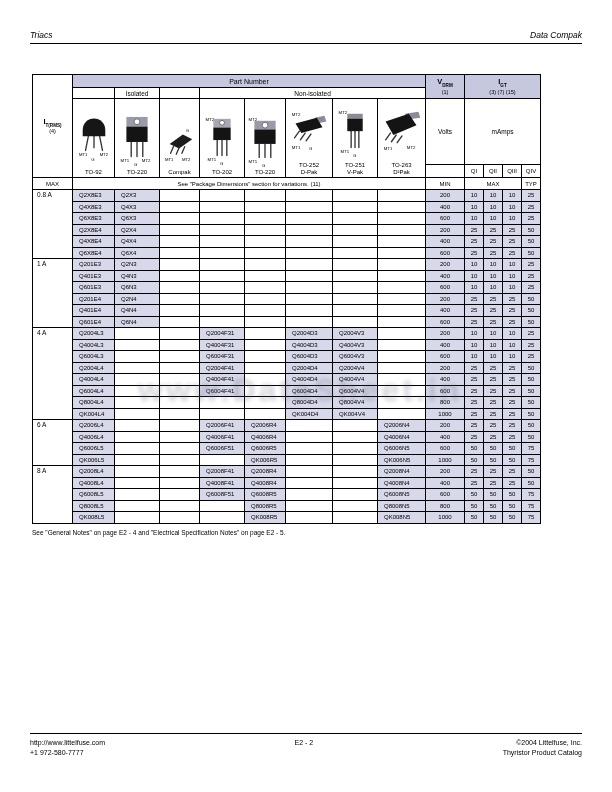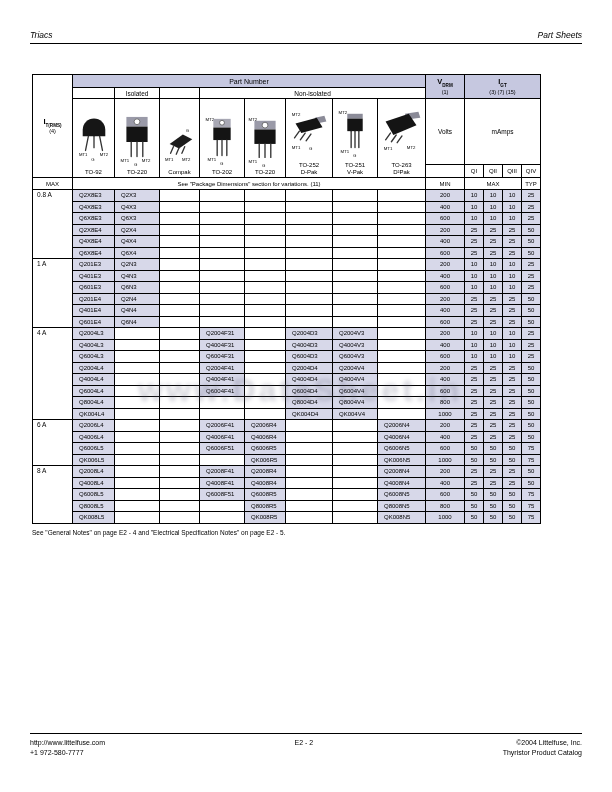--- a/index.html
+++ b/index.html
@@ -41,21 +41,21 @@
   .footer .fcenter{text-align:center}
   .footer .fright{text-align:right}
 </style>
 </head>
 <body>
 
 <div class="page">
 
   <div class="topbar">
     <span>Triacs</span>
-    <span>Part Sheets</span>
+    <span>Data Compak</span>
   </div>
 
   <div class="watermark">www.DataSheet.in</div>
 
   <table class="pnt">
     <colgroup>
       <col style="width:40px">
         <col style="width:42px">
         <col style="width:45px">
         <col style="width:40px">

